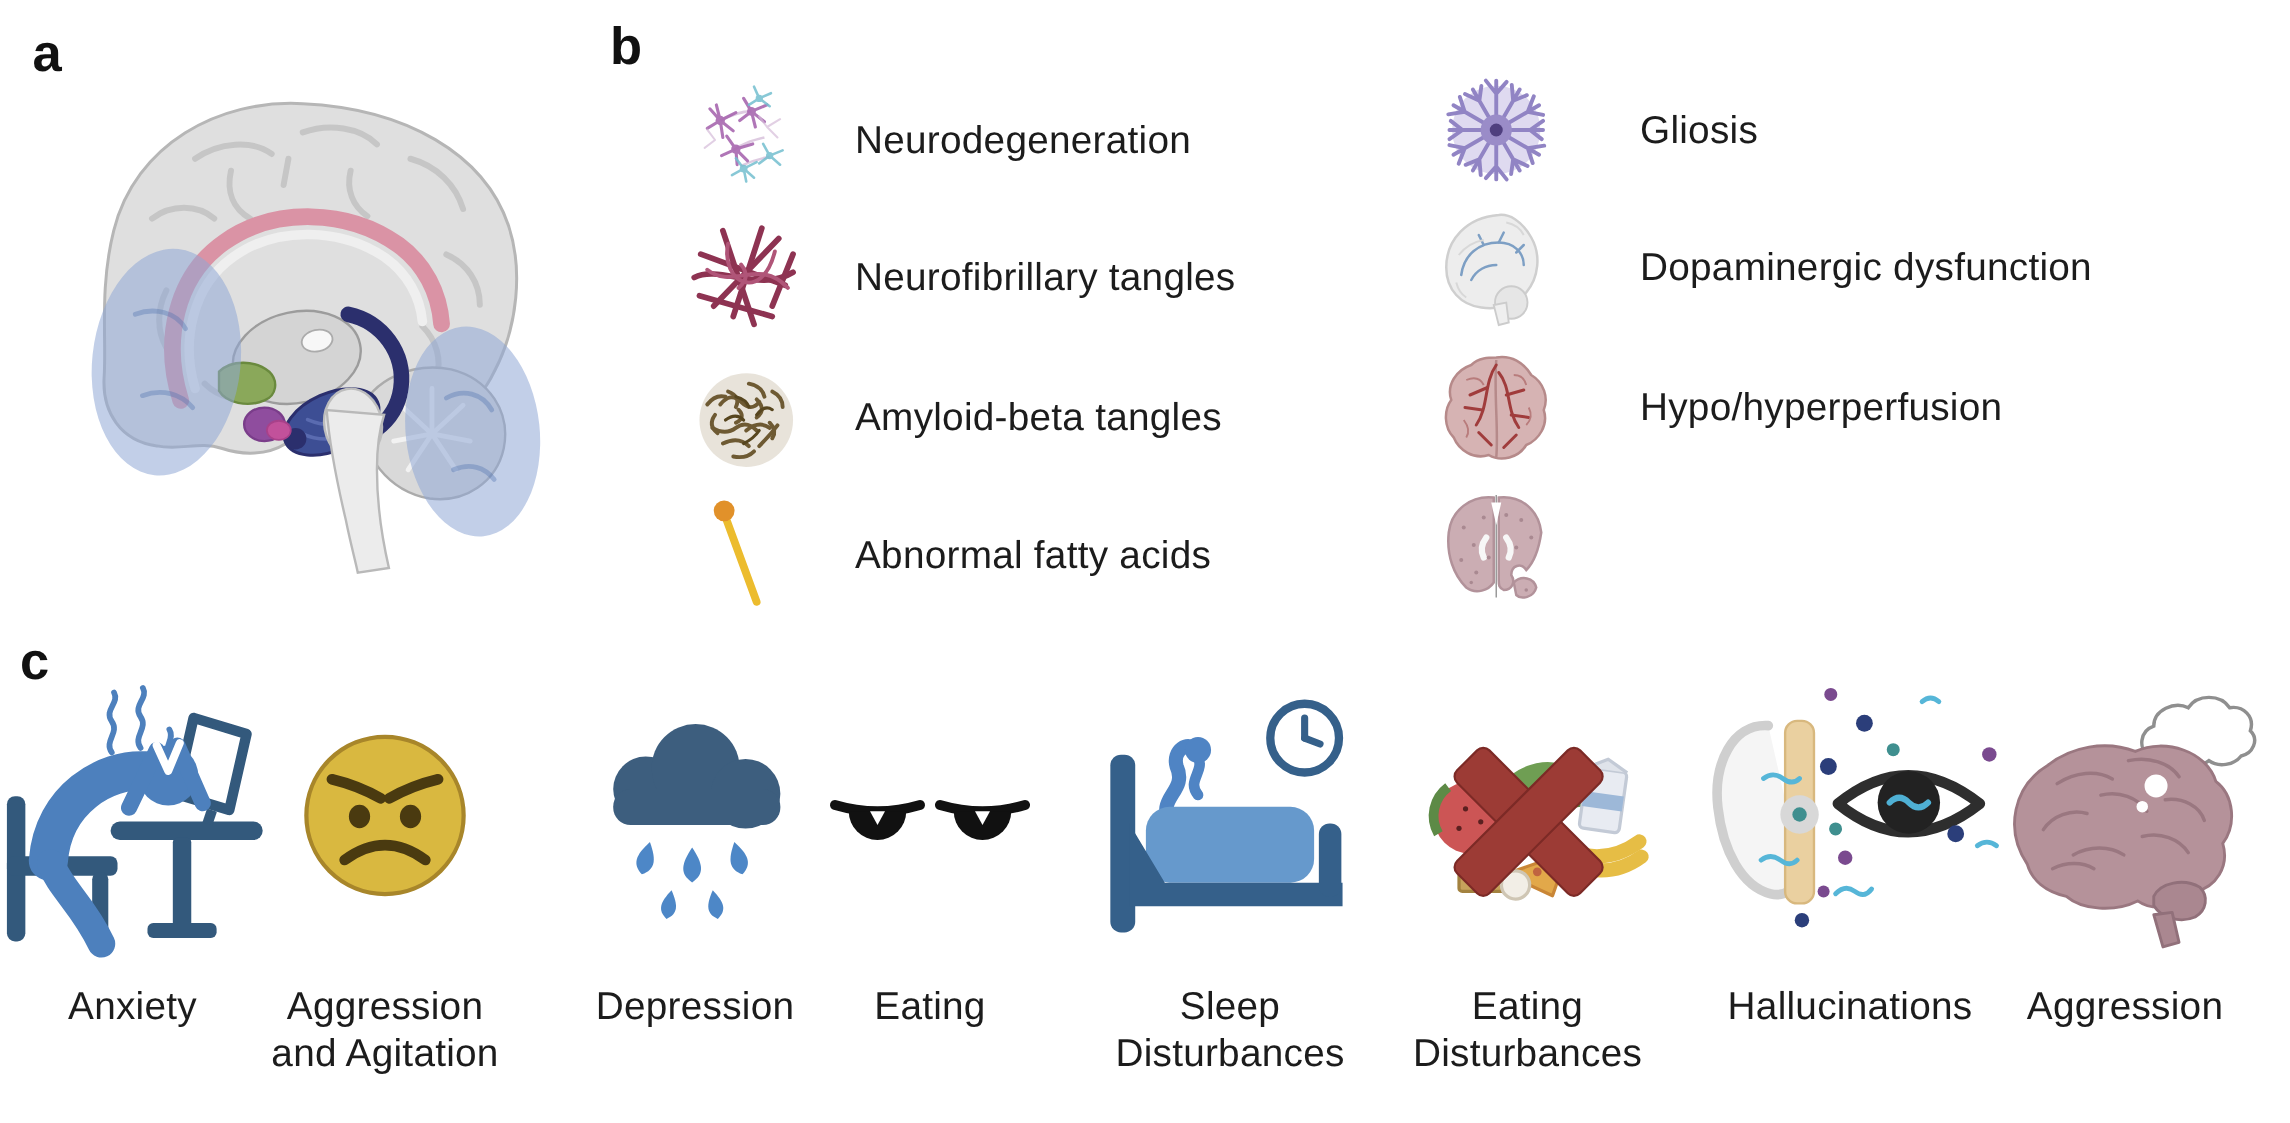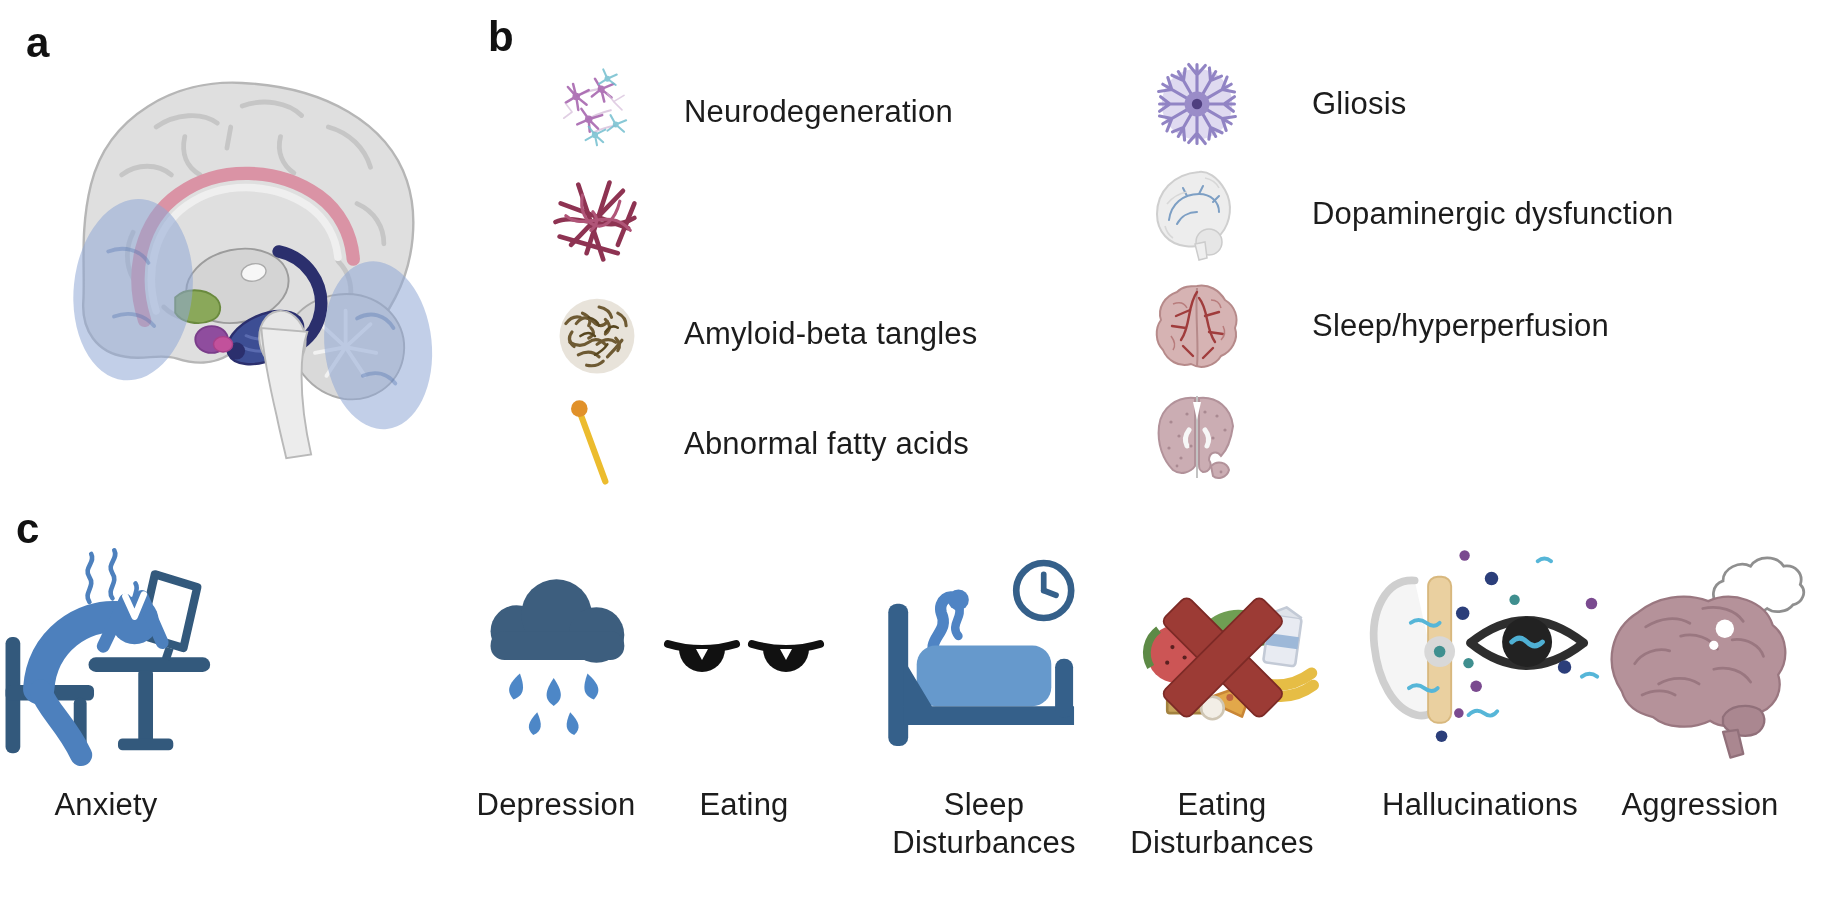--- a/index.html
+++ b/index.html
@@ -171,20 +171,21 @@
             <path d="M14,64 L70,80"></path>
             <path d="M70,72 L86,32"></path>
         </g>
         <g stroke="#b05578" stroke-width="3" stroke-linecap="round" fill="none">
           <path d="M20,44 C40,60 60,34 82,58"></path>
             <path d="M36,24 C30,54 62,70 72,30"></path>
             <path d="M46,40 q8,10 -2,18"></path>
         </g>
       </svg>
     </div>
+    <span class="b-label">Neurofibrillary tangles</span>
   </div>
 
   <div class="b-row left" id="b-row-2">
     <div class="b-icon">
       <svg viewBox="0 0 100 100" width="104" height="104">
         <circle cx="50" cy="52" r="36" fill="#8a7345" opacity="0.2"></circle>
         <g stroke="#6e5a33" stroke-width="3" stroke-linecap="round" fill="none">
           <path d="M30,40 q8,-10 16,-2 q8,8 14,0"></path>
             <path d="M24,58 q10,6 18,0 q8,-6 16,2"></path>
           <path d="M36,30 q10,4 6,12"></path>
@@ -309,21 +310,21 @@
             <path d="M66,72 L56,82"></path>
         </g>
         <g fill="none" stroke="#b87c7c" stroke-width="1.5">
           <path d="M26,28 q10,-4 14,4"></path>
             <path d="M64,24 q8,0 10,8"></path>
             <path d="M24,60 q6,8 2,14"></path>
             <path d="M76,50 q4,8 -2,14"></path>
         </g>
       </svg>
     </div>
-    <span class="b-label">Sleep/hyperperfusion</span>
+    <span class="b-label">Hypo/hyperperfusion</span>
   </div>
 
   <div class="b-row right" id="b-row-7">
     <div class="b-icon">
       <svg viewBox="0 0 100 100" width="100" height="100">
         <path d="M48,12 C30,10 14,22 12,40 C10,58 16,74 26,84 C34,90 44,86 48,80 Z" fill="#cbadb3" stroke="#b2929a" stroke-width="2"></path>
         <path d="M52,12 C70,10 84,22 86,40 C84,54 80,64 74,70 C70,64 62,66 62,74 C66,80 62,86 56,86 C52,84 52,82 52,78 Z" fill="#cbadb3" stroke="#b2929a" stroke-width="2"></path>
         <path d="M64,80 C70,74 80,76 82,84 C80,92 70,94 66,90 Z" fill="#cbadb3" stroke="#b2929a" stroke-width="2"></path>
         <line x1="50" y1="10" x2="50" y2="92" stroke="#9a9a9a" stroke-width="1.2"></line>
         <path d="M46,16 L50,34 L54,16" fill="#ffffff"></path>
@@ -383,20 +384,35 @@
         <g stroke="#4d80bd" stroke-width="14" stroke-linecap="round">
           <path d="M112,106 L136,56"></path>
           <path d="M176,102 L154,52"></path>
         </g>
         <path d="M136,52 L146,74 L156,50" fill="none" stroke="#ffffff" stroke-width="7" stroke-linecap="round" stroke-linejoin="round"></path>
       </svg>
     </div>
     <span class="c-label">Anxiety</span>
   </div>
 
+  <div class="c-item" id="c-item-1">
+    <div class="c-icon">
+      <svg viewBox="0 0 200 200" width="170" height="170">
+        <circle cx="100" cy="98" r="74" fill="#d9b840" stroke="#a8862a" stroke-width="4"></circle>
+        <g stroke="#4a3a10" stroke-width="10" stroke-linecap="round" fill="none">
+          <path d="M50,64 Q75,70 96,82"></path>
+          <path d="M150,64 Q125,70 104,82"></path>
+          <path d="M62,140 Q100,112 138,140"></path>
+        </g>
+        <ellipse cx="76" cy="99" rx="10" ry="11" fill="#4a3a10"></ellipse>
+        <ellipse cx="124" cy="99" rx="10" ry="11" fill="#4a3a10"></ellipse>
+      </svg>
+    </div>
+    <span class="c-label wrap">Aggression and Agitation</span>
+  </div>
 
   <div class="c-item" id="c-item-2">
     <div class="c-icon">
       <svg viewBox="0 0 210 210" width="195" height="195">
         <g fill="#3d5e7e">
           <circle cx="62" cy="80" r="28"></circle>
           <circle cx="105" cy="62" r="38"></circle>
           <circle cx="148" cy="84" r="30"></circle>
           <rect x="34" y="80" width="144" height="31" rx="15"></rect>
         </g>

